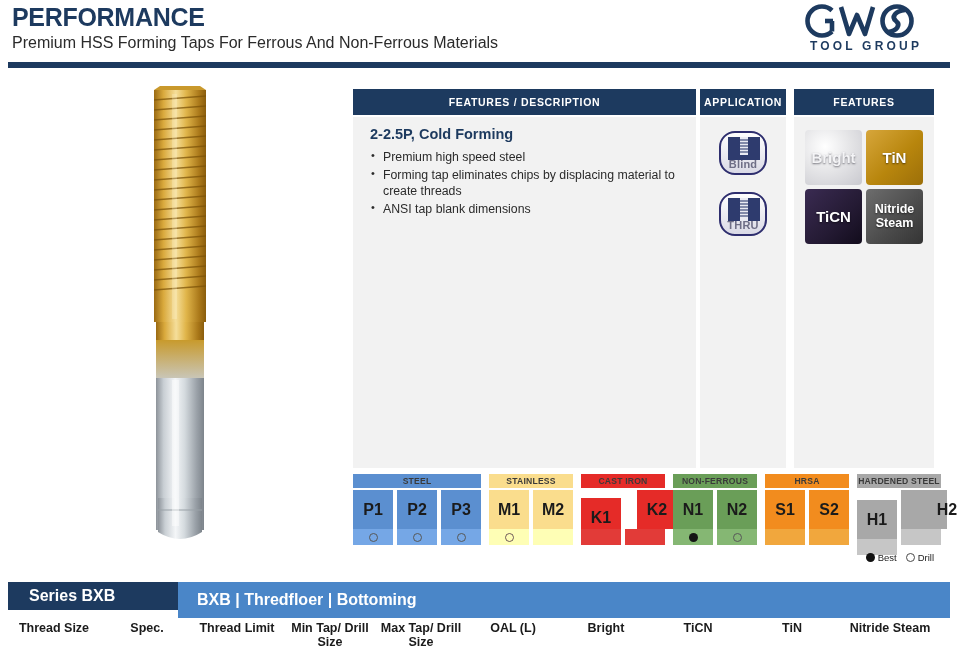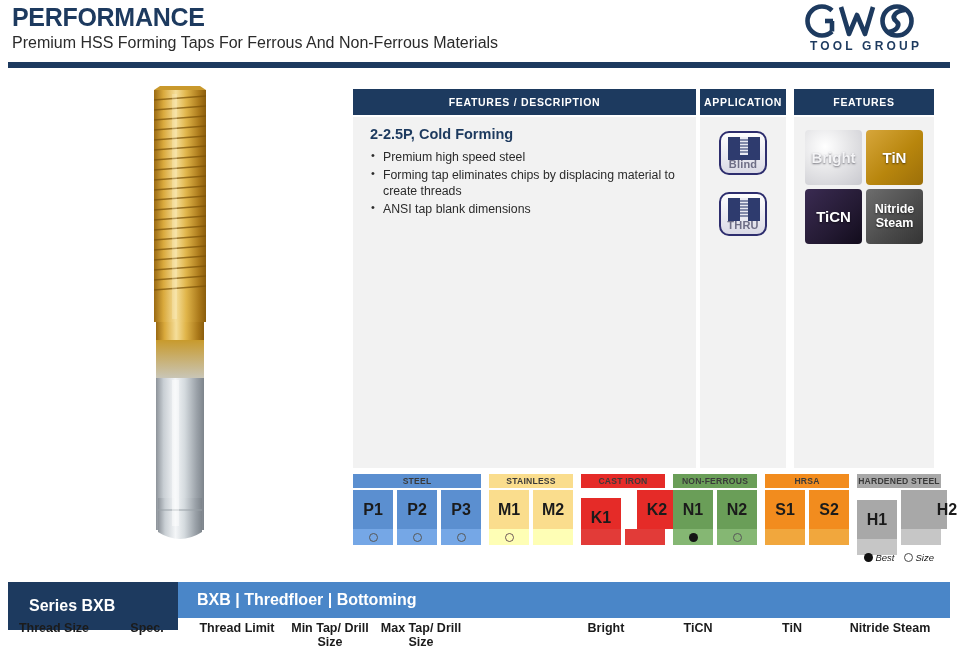--- a/index.html
+++ b/index.html
@@ -65,21 +65,21 @@
     font-size:12.3px; color:#2b2b2b; line-height:1.25;
   }
   .bullet:before {
     content:"\2022"; position:absolute; left:1px; top:-1px;
     font-size:11px; color:#2b2b2b;
   }
 
   
   .app-tile {
     position:absolute; left:19px; width:48px; height:44px;
-    border:2px solid #2e2e6e; border-radius:10px;
+    border:2px solid #2e2e6e; border-radius:16px;
     background:linear-gradient(180deg,#fefefe 0%,#dadae6 100%);
   }
   .app-tile.blind { top:14px; }
   .app-tile.thru  { top:75px; }
   .app-glyph { position:absolute; left:5px; top:3px; width:36px; height:26px; }
   .app-label {
     position:absolute; left:0; bottom:3px; width:100%;
     text-align:center; font-size:11px; font-weight:bold;
     color:#6e6e86; letter-spacing:0.2px;
   }
@@ -129,28 +129,28 @@
   .matcell .rate {
     position:absolute; left:0; top:39px; width:100%; height:16px;
     display:flex; align-items:center; justify-content:center;
   }
   .dot-best { width:9px; height:9px; border-radius:50%; background:#111; }
   .dot-good { width:9px; height:9px; border-radius:50%; border:1.3px solid #4a4a4a; }
 
   .legend {
     position:absolute; left:838px; top:550px; width:96px; height:14px;
     font-size:9.5px; color:#222; display:flex; align-items:center;
-    justify-content:flex-end; gap:9px;font-style:italic;
+    justify-content:flex-end; gap:9px;
   }
   .legend span { display:flex; align-items:center; gap:3px; }
 
   
   .series { position:absolute; left:8px; top:582px; width:942px; height:36px; }
   .series-tag {
-    position:absolute; left:0; top:0; width:170px; height:48px;
+    position:absolute; left:0; top:0; width:170px; height:28px;
     background:#1d3a5f; color:#fff; font-size:16px; font-weight:bold;
     display:flex; align-items:center; padding-left:21px;
   }
   .series-name {
     position:absolute; left:170px; top:0; width:772px; height:36px;
     background:#4a86c8; color:#fff; font-size:16px; font-weight:bold;
     display:flex; align-items:center; padding-left:19px;
   }
 
   
@@ -378,34 +378,35 @@
       </div>
     </div>
 
   <div class="legend">
     <span>
       <i class="dot-best"></i>
       <b style="font-weight:normal">Best</b>
     </span>
     <span>
       <i class="dot-good"></i>
-      <b style="font-weight:normal">Size</b>
+      <b style="font-weight:normal">Drill</b>
     </span>
   </div>
 
   <div class="series">
     <div class="series-tag">Series BXB</div>
     <div class="series-name">BXB | Thredfloer | Bottoming</div>
   </div>
 
   <div class="thead">
       <div class="th" style="left: 2px; width: 104px;">Thread Size</div>
       <div class="th" style="left: 104px; width: 86px;">Spec.</div>
       <div class="th" style="left: 190px; width: 94px;">Thread Limit</div>
       <div class="th" style="left: 284px; width: 92px;">Min Tap/ Drill Size</div>
       <div class="th" style="left: 376px; width: 90px;">Max Tap/ Drill Size</div>
+      <div class="th" style="left: 466px; width: 94px;">OAL (L)</div>
       <div class="th" style="left: 560px; width: 92px;">Bright</div>
       <div class="th" style="left: 652px; width: 92px;">TiCN</div>
       <div class="th" style="left: 744px; width: 96px;">TiN</div>
       <div class="th" style="left: 840px; width: 100px;">Nitride Steam</div>
     </div>
 
 </div>
 
 </body></html>

